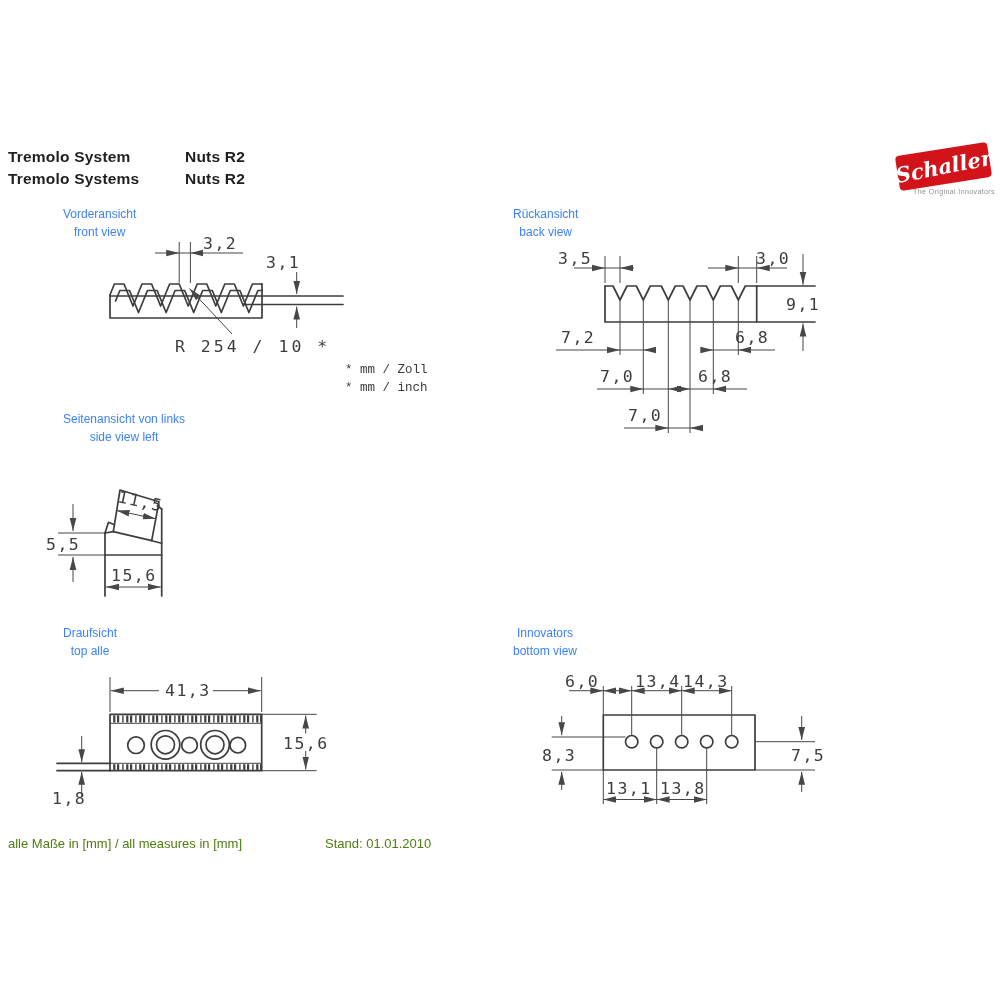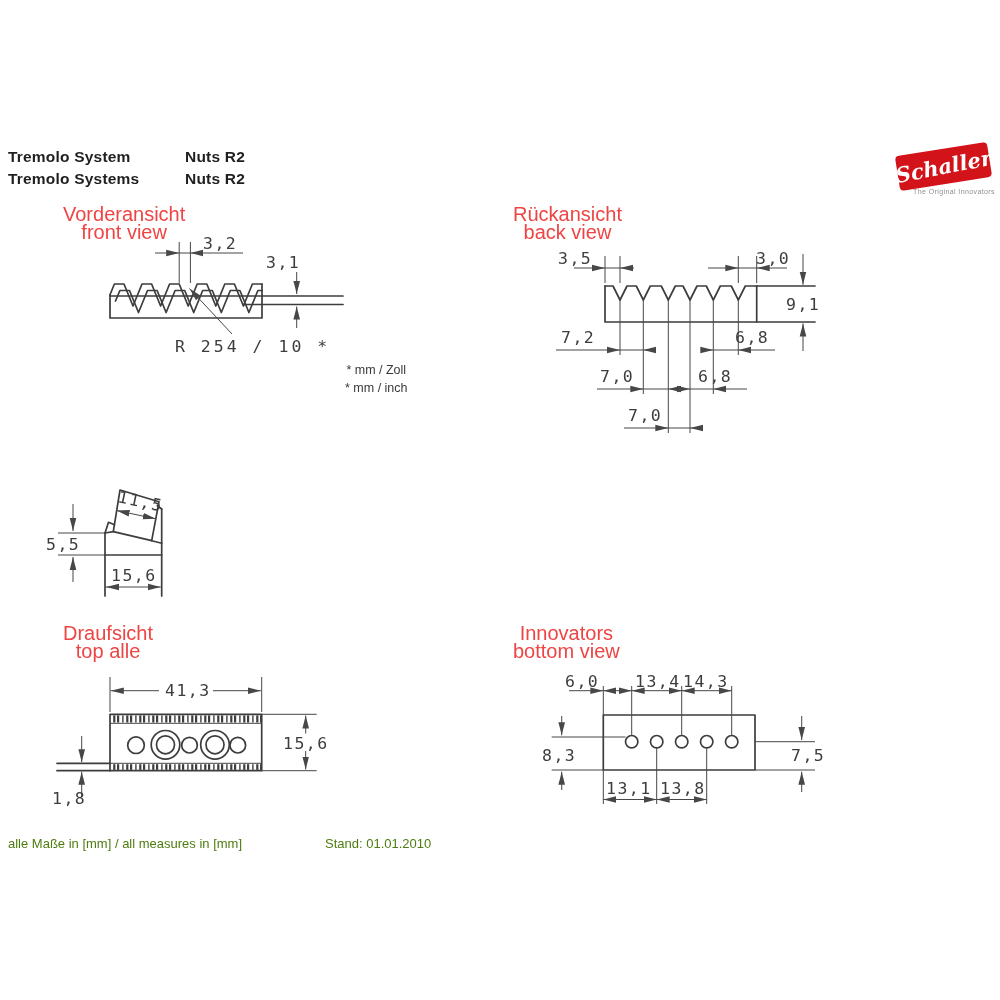--- a/index.html
+++ b/index.html
@@ -1,20 +1,20 @@
 <!DOCTYPE html>
 <html><head>
 <meta charset="utf-8">
 <style>
   html,body{margin:0;padding:0;background:#fff;}
   #sheet{position:relative;width:1000px;height:1000px;background:#ffffff;overflow:hidden;
          font-family:"Liberation Sans",sans-serif;}
   .abs{position:absolute;text-align:center;}
   .product-line{font-size:15.5px;font-weight:600;color:#1f1f1f;letter-spacing:.2px;}
-  .view-title{font-size:20px;line-height:18px;color:#ef4444;font-weight:500;}
+  .view-title{font-size:12px;line-height:18px;color:#3b82f6;font-weight:500;}
   .note{font-size:12.5px;line-height:18px;color:#3a3a3a;font-weight:500;}
   .footer-text{font-size:13px;color:#4d7c0f;font-weight:400;}
   #drawing{position:absolute;left:0;top:0;}
   .body-ln{stroke:#3d3d3d;stroke-width:1.7;fill:none;stroke-linejoin:round;stroke-linecap:round;}
   .thin-ln{stroke:#474747;stroke-width:1;fill:none;}
   .dim-text{font-family:"DejaVu Sans Mono",monospace;font-size:16.5px;letter-spacing:1.5px;fill:#3d3d3d;}
   .dim-text-wide{font-family:"DejaVu Sans Mono",monospace;font-size:16.5px;letter-spacing:3px;fill:#3d3d3d;}
   .logo-box{position:absolute;left:897px;top:149px;width:93px;height:35px;background:#d2131a;
             border-radius:4px;transform:rotate(-9deg);display:flex;align-items:center;justify-content:center;}
   .logo-script{font-family:"DejaVu Serif",serif;font-style:italic;font-weight:bold;
@@ -38,30 +38,34 @@
   <div class="logo-tagline">The Original Innovators</div>
 
   <div class="abs view-title" style="left:63px;top:205px;">
     <div>Vorderansicht</div>
     <div>front view</div>
   </div>
   <div class="abs view-title" style="left:513px;top:205px;">
     <div>Rückansicht</div>
     <div>back view</div>
   </div>
+  <div class="abs view-title" style="left:63px;top:410px;">
+    <div>Seitenansicht von links</div>
+    <div>side view left</div>
+  </div>
   <div class="abs view-title" style="left:63px;top:624px;">
     <div>Draufsicht</div>
     <div>top alle</div>
   </div>
   <div class="abs view-title" style="left:513px;top:624px;">
     <div>Innovators</div>
     <div>bottom view</div>
   </div>
 
-  <div class="abs note" style="left:345px;top:361px;">
+  <div class="abs note" style="left:345px;top:361px;font-family:Liberation Mono, monospace;">
     <div>* mm / Zoll</div>
     <div>* mm / inch</div>
   </div>
 
   <div class="abs footer-text" style="left:8px;top:836px;">alle Maße in [mm] / all measures in [mm]</div>
   <div class="abs footer-text" style="left:325px;top:836px;">Stand: 01.01.2010</div>
 
   <svg id="drawing" width="1000" height="1000" viewBox="0 0 1000 1000">
     <defs>
       <marker id="ar" markerUnits="userSpaceOnUse" markerWidth="14" markerHeight="9" refX="13" refY="4.5" orient="auto-start-reverse">

